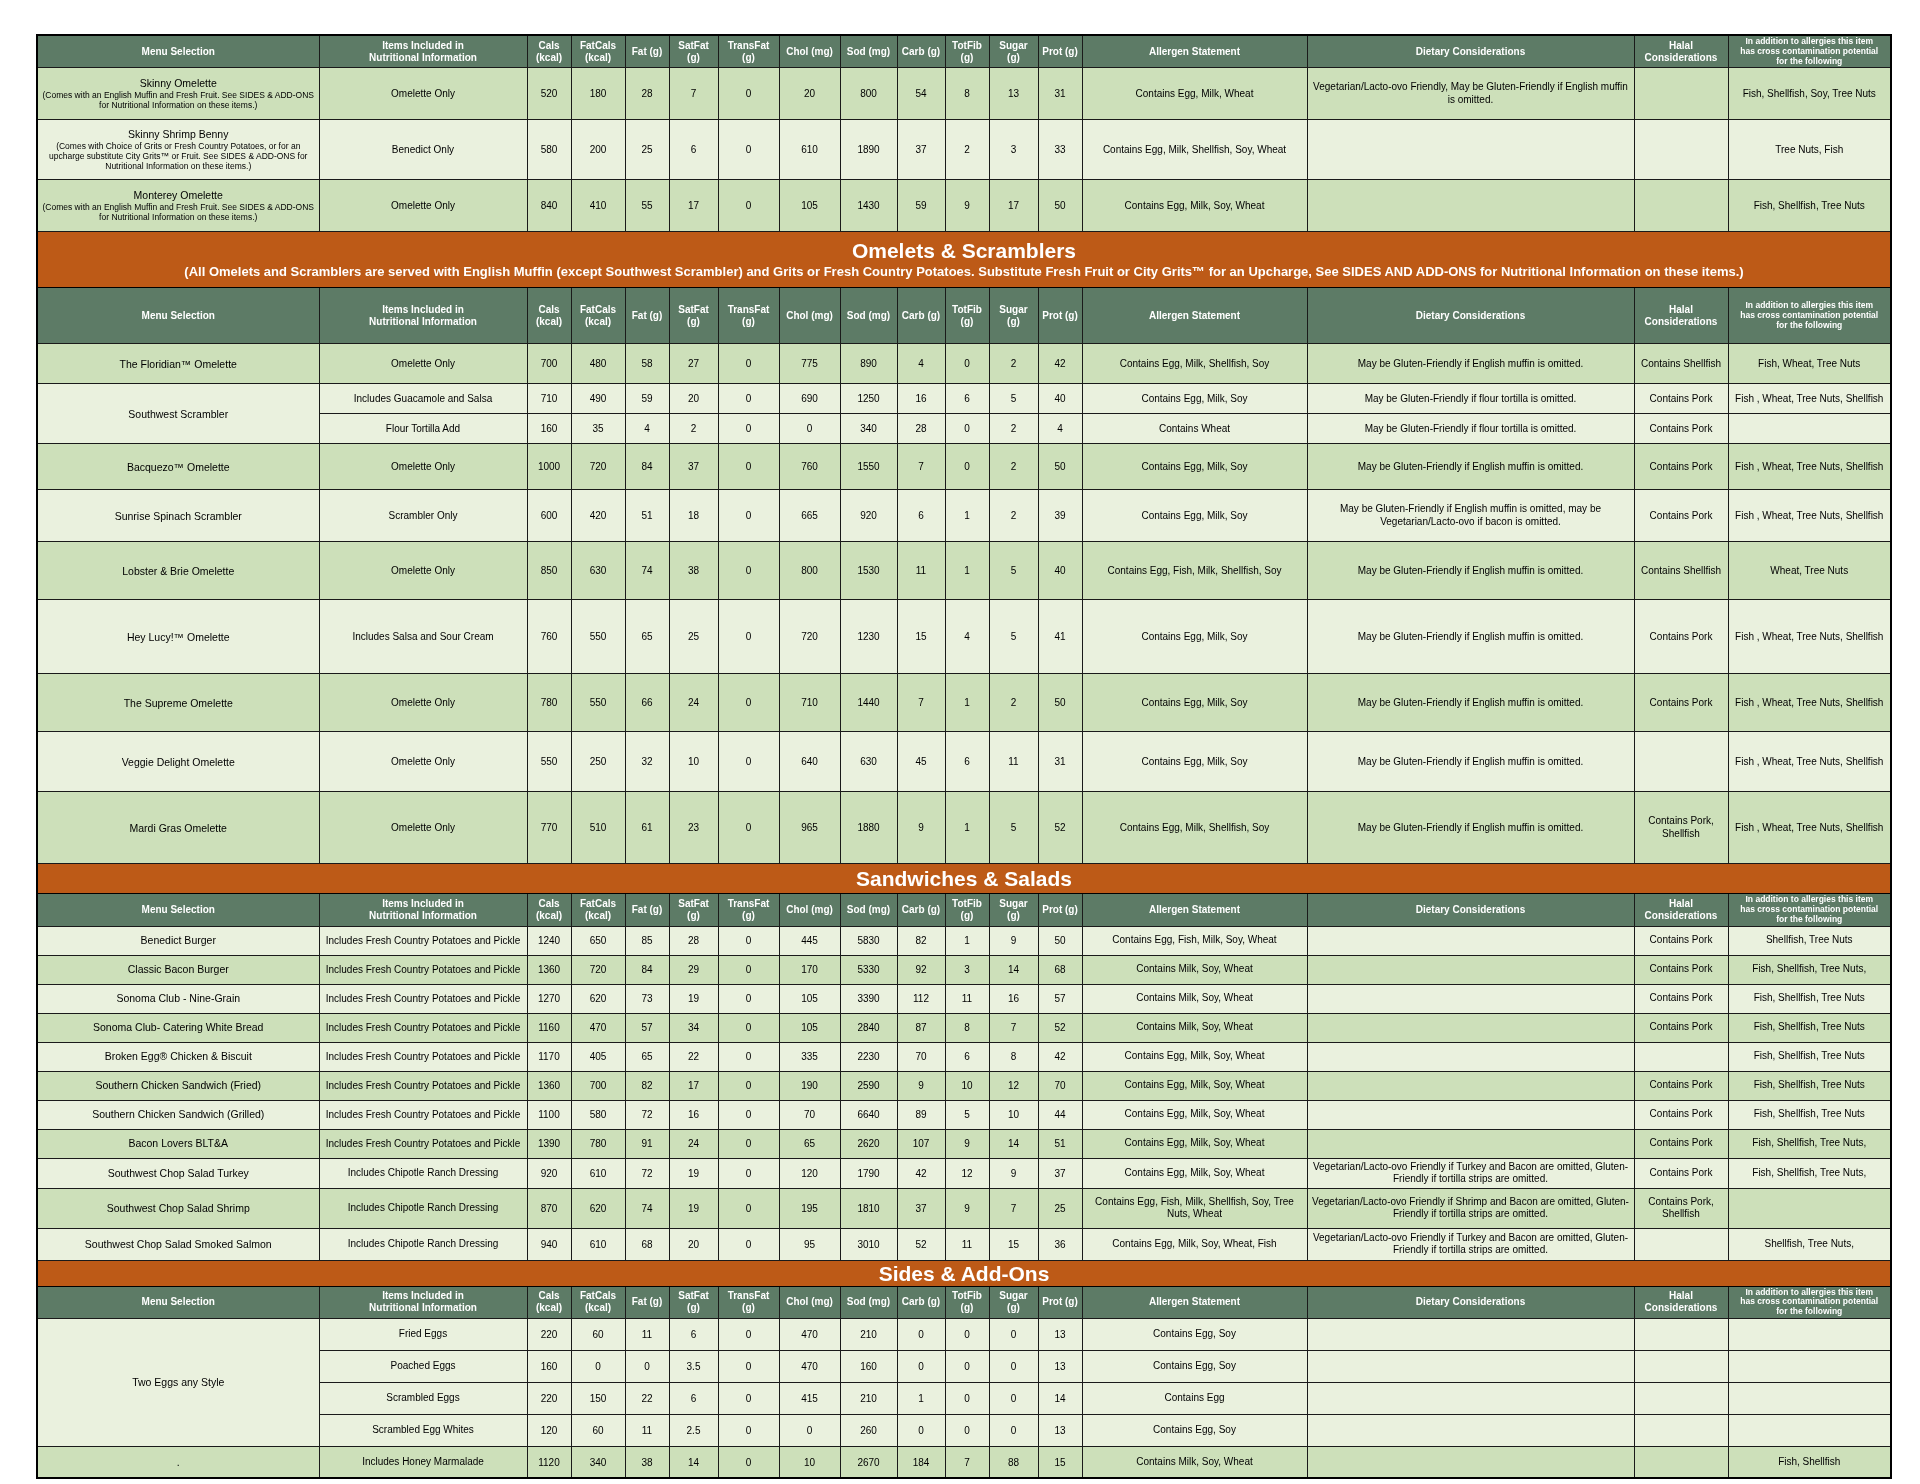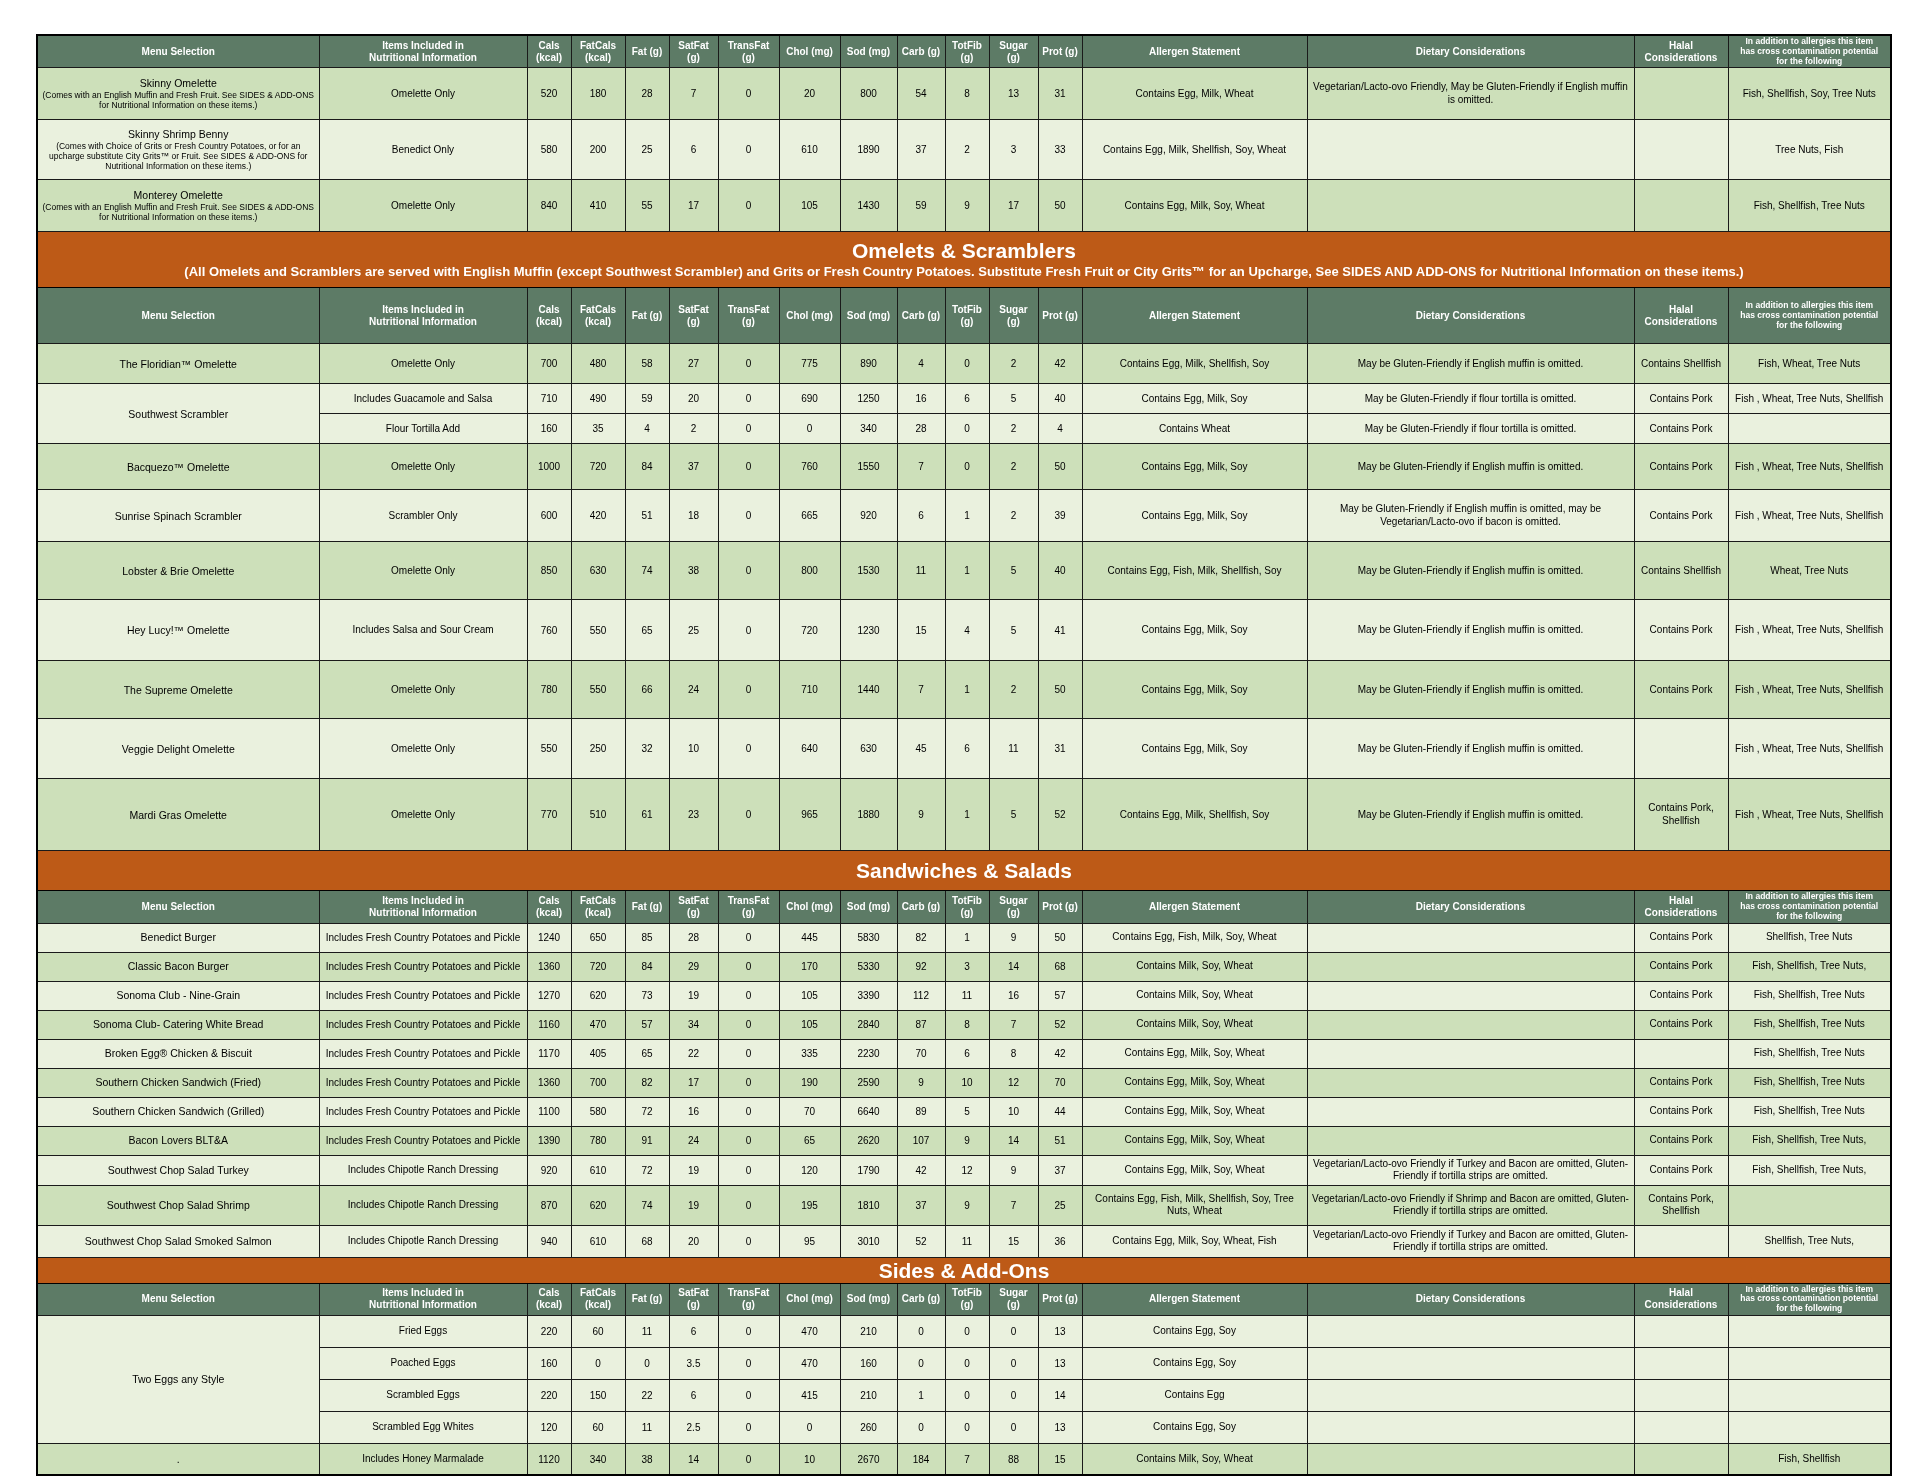--- a/index.html
+++ b/index.html
@@ -312,21 +312,21 @@
           <td class="num-cell">1530</td>
           <td class="num-cell">11</td>
           <td class="num-cell">1</td>
           <td class="num-cell">5</td>
           <td class="num-cell">40</td>
           <td class="text-cell">Contains Egg, Fish, Milk, Shellfish, Soy</td>
           <td class="text-cell">May be Gluten-Friendly if English muffin is omitted.</td>
           <td class="text-cell">Contains Shellfish</td>
           <td class="text-cell">Wheat, Tree Nuts</td>
         </tr>
-        <tr class="shade-b" style="height: 61px;">
+        <tr class="shade-b" style="height: 74px;">
           <td class="menu-cell">
             <div class="menu-name">Hey Lucy!™ Omelette</div>
           </td>
           <td class="items-cell">Includes Salsa and Sour Cream</td>
           <td class="num-cell">760</td>
           <td class="num-cell">550</td>
           <td class="num-cell">65</td>
           <td class="num-cell">25</td>
           <td class="num-cell">0</td>
           <td class="num-cell">720</td>
@@ -396,21 +396,21 @@
           <td class="num-cell">1880</td>
           <td class="num-cell">9</td>
           <td class="num-cell">1</td>
           <td class="num-cell">5</td>
           <td class="num-cell">52</td>
           <td class="text-cell">Contains Egg, Milk, Shellfish, Soy</td>
           <td class="text-cell">May be Gluten-Friendly if English muffin is omitted.</td>
           <td class="text-cell">Contains Pork, Shellfish</td>
           <td class="text-cell">Fish , Wheat, Tree Nuts, Shellfish</td>
         </tr>
-        <tr style="height: 40px;">
+        <tr style="height: 30px;">
           <td class="banner" colspan="17">
             <div class="banner-title">Sandwiches &amp; Salads</div>
           </td>
         </tr>
         <tr style="height: 26px;">
           <th class="colhead">Menu Selection</th>
           <th class="colhead">Items Included in
 Nutritional Information</th>
           <th class="colhead">Cals (kcal)</th>
           <th class="colhead">FatCals

